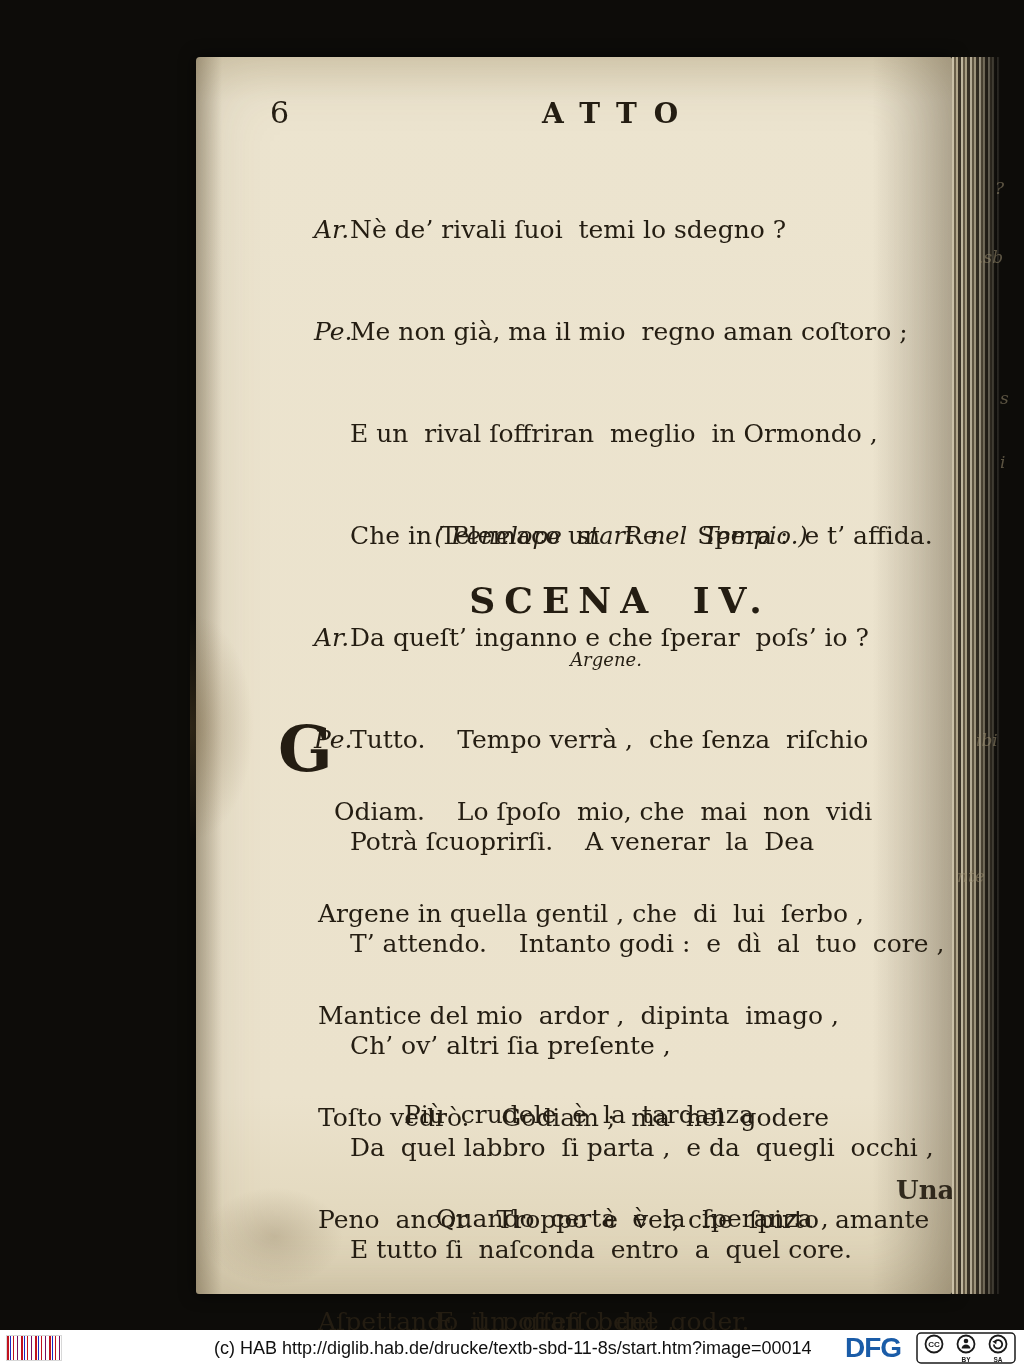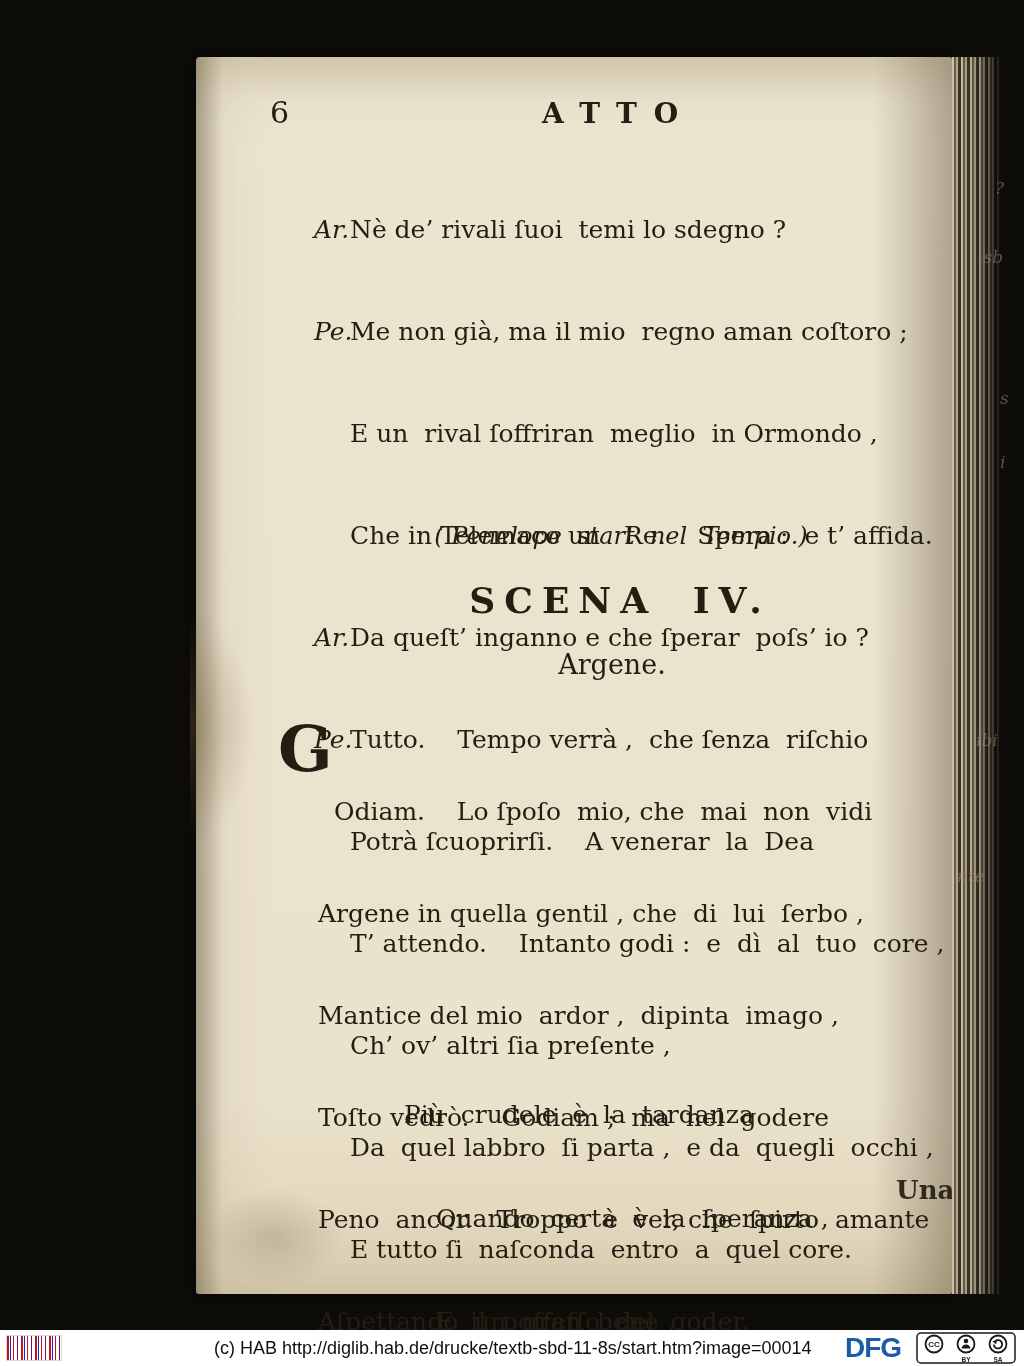--- a/index.html
+++ b/index.html
@@ -33,22 +33,22 @@
   .atto    { position:absolute; left:346px; top:40px; font-size:28px; font-weight:700; letter-spacing:17px; }
 
   .dialogue { position:absolute; left:86px; top:88px; font-size:25px; line-height:34px; white-space:pre;margin-left:32px; }
   .spk { display:inline-block; width:36px; font-style:italic; }
 
   .stagedir { position:absolute; left:190px; top:465px; width:470px; text-align:center;
     font-style:italic; font-size:24px; white-space:pre; }
 
   .scena  { position:absolute; left:124px; top:522px; width:600px; text-align:center;
     font-size:36px; font-weight:700; letter-spacing:9px; word-spacing:14px; }
-  .argene { position:absolute; left:116px; top:592px; width:600px; text-align:center;
-    font-size:27px; }
+  .argene { position:absolute; left:110px; top:592px; width:600px; text-align:center;
+    font-size:18px; font-style:italic; }
 
   .dropcap { position:absolute; left:82px; top:660px; font-size:64px; line-height:64px; font-weight:700; }
   .monologue { position:absolute; left:122px; top:670px; font-size:25px; line-height:34px; white-space:pre; }
   .monologue .mline:first-child { padding-left:16px; }
 
   .verse { position:absolute; left:208px; top:972px; font-size:25px; line-height:34.5px; white-space:pre; }
   .verse .vline + .vline { padding-left:32px; }
 
   .catchword { position:absolute; left:700px; top:1118px; font-size:26px; font-weight:700; opacity:.92; }
 

